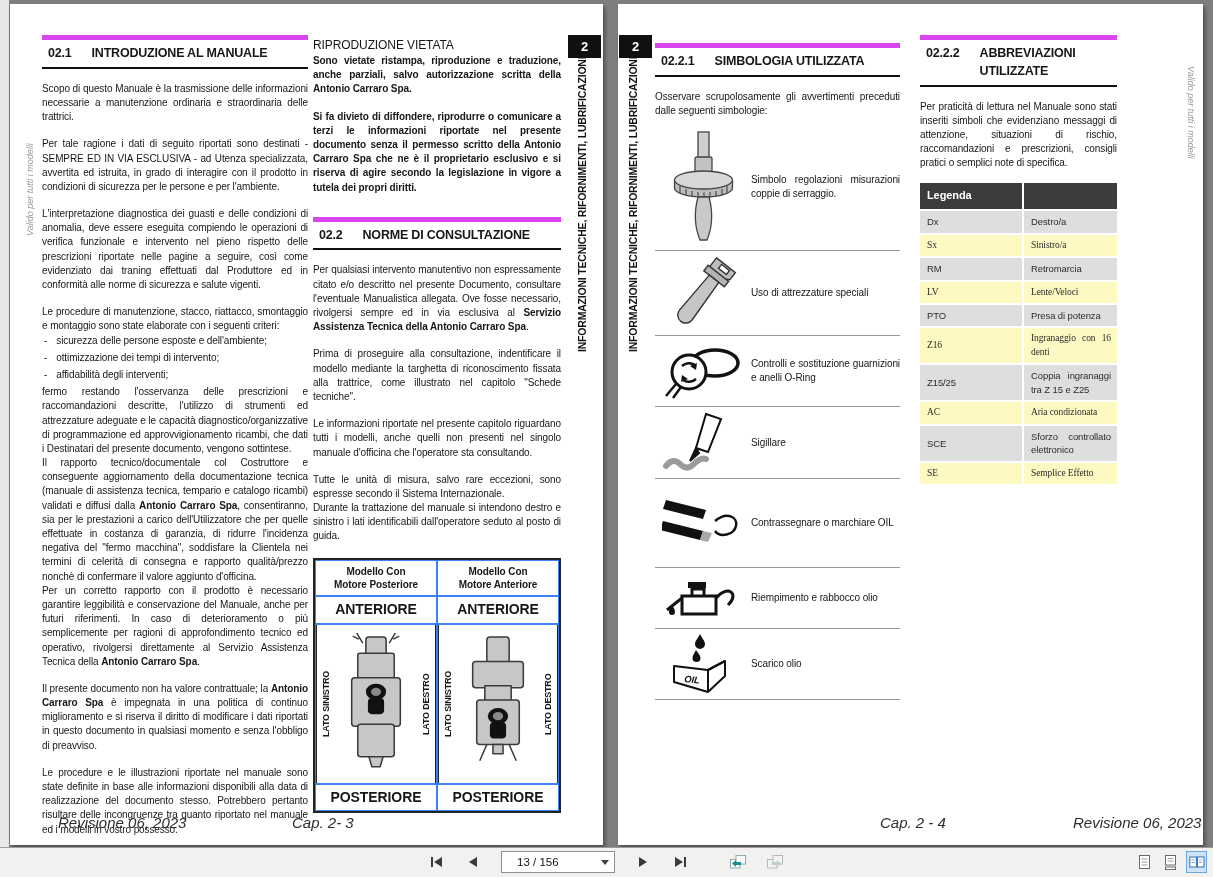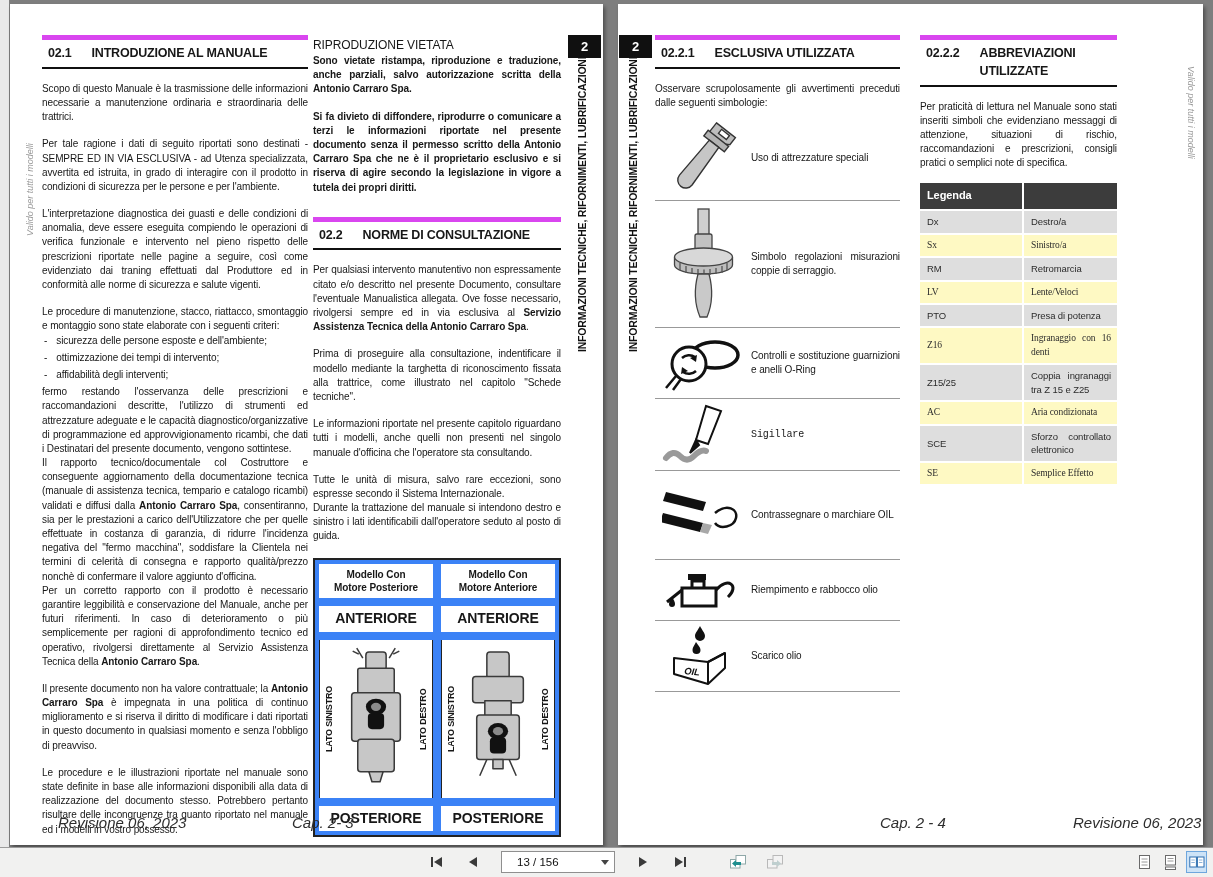--- a/index.html
+++ b/index.html
@@ -11,37 +11,37 @@
   .left-strip { position:absolute; left:0; top:0; width:9px; height:848px; background:#e9e9e9; }
 
   .page { position:absolute; top:4px; height:841px; background:#ffffff; box-shadow:2px 3px 4px rgba(0,0,0,.4); }
   .page-left  { left:10px;  width:593px; }
   .page-right { left:618px; width:585px; }
 
   .col { position:absolute; top:31px; font-size:10px; line-height:1.42; text-align:justify;
          color:#171717; letter-spacing:-0.1px; }
   .col-l1 { left:32px;  width:266px; }
   .col-l2 { left:303px; width:248px; top:33px; }
-  .col-r1 { left:37px;  width:245px; }
+  .col-r1 { left:37px;  width:245px;margin-top:8px; }
   .col-r2 { left:302px; width:197px; }
 
   .section-head { border-top:5px solid #d946ef; border-bottom:2px solid #101010;
                   padding:5px 4px 4px 6px; display:flex; gap:20px; align-items:baseline;
                   font-weight:bold; font-size:12.5px; letter-spacing:-0.2px; text-align:left; }
   .p { margin:0 0 13px; }
   .p.tight { margin-bottom:0; }
   .p.b { font-weight:bold; }
   .first-gap { margin-top:13px; }
   .bold-head { font-weight:normal; font-size:12px; margin:0; text-align:left; }
   .dash-list { margin:0 0 0 2px; }
   .dash-item { display:flex; gap:9px; margin:0 0 3px; text-align:left; }
 
   
   .dtable { margin-top:14px; border:2px solid #222; display:grid; grid-template-columns:1fr 1fr; }
-  .dt-cell { border:4px solid #3b82f6; text-align:center; font-weight:bold; }
+  .dt-cell { border:1px solid #3b82f6; text-align:center; font-weight:bold; }
   .dt-head { padding:4px 14px; font-size:10px; line-height:1.3; }
   .dt-dir  { padding:3px 0; font-size:14px; }
   .dt-body { display:grid; grid-template-columns:19px 1fr 19px; height:158px; font-weight:normal; }
   .dt-rot  { writing-mode:vertical-rl; transform:rotate(180deg); display:flex; align-items:center;
              justify-content:center; font-weight:bold; font-size:9px; letter-spacing:-0.2px; }
   .dt-rot.l { border-right:1px solid #222; }
   .dt-rot.r { border-left:1px solid #222; }
   .dt-img { display:flex; align-items:center; justify-content:center; }
 
   
@@ -204,70 +204,70 @@
   <div class="pfooter" style="left:282px;">Cap. 2- 3</div>
 </div>
 
 <div class="page page-right">
   <div class="tab-num tr">2</div>
   <div class="tab-label tr">INFORMAZIONI TECNICHE, RIFORNIMENTI, LUBRIFICAZIONE</div>
 
   <div class="col col-r1">
     <div class="section-head">
       <span>02.2.1</span>
-      <span>ESCLUSIVA UTILIZZATA</span>
+      <span>SIMBOLOGIA UTILIZZATA</span>
     </div>
     <p class="p first-gap" style="margin-bottom:6px;">Osservare scrupolosamente gli avvertimenti preceduti dalle seguenti simbologie:</p>
-
-    <div class="sym-row" style="min-height:84px;">
-      <div class="sym-icon">
-        <svg width="80" height="80" viewBox="0 0 80 80">
-          <g transform="rotate(38 40 40)" stroke="#333" stroke-width="1.4">
-            <path d="M29,4 h24 v9 l-7,4 h-17 z" fill="#bdbdbd"></path>
-            <rect x="27" y="15" width="26" height="7" fill="#b3b3b3"></rect>
-            <path d="M34,22 h12 l2,46 a8,8 0 1 1 -16,0 z" fill="#c6c6c6"></path>
-            <path d="M37,6 h10 v5 h-10 z" fill="#fff"></path>
-          </g>
-        </svg>
-      </div>
-      <div class="sym-cap">Uso di attrezzature speciali</div>
-    </div>
 
     <div class="sym-row" style="min-height:126px;">
       <div class="sym-icon">
         <svg width="70" height="114" viewBox="0 0 70 114">
           <g stroke="#444" stroke-width="1.3">
             <rect x="30" y="2" width="11" height="26" fill="#cfcfcf"></rect>
             <rect x="27" y="27" width="17" height="18" rx="2" fill="#c2c2c2"></rect>
             <path d="M6.5,50 v8 a29,9 0 0 0 58,0 v-8" fill="#bdbdbd"></path>
             <ellipse cx="35.5" cy="50" rx="29" ry="9" fill="#d8d8d8"></ellipse>
             <path d="M12,56 v7 M18,59 v7 M24,61 v6 M30,62 v6 M36,62.5 v6 M42,62 v6 M48,61 v6 M54,59 v7 M59,56 v7" stroke="#555" fill="none"></path>
             <path d="M30,67 C26,82 27,98 32,110 h7 C44,98 45,82 41,67 z" fill="#c9c9c9"></path>
           </g>
         </svg>
       </div>
       <div class="sym-cap">Simbolo regolazioni misurazioni coppie di serraggio.</div>
     </div>
 
+    <div class="sym-row" style="min-height:84px;">
+      <div class="sym-icon">
+        <svg width="80" height="80" viewBox="0 0 80 80">
+          <g transform="rotate(38 40 40)" stroke="#333" stroke-width="1.4">
+            <path d="M29,4 h24 v9 l-7,4 h-17 z" fill="#bdbdbd"></path>
+            <rect x="27" y="15" width="26" height="7" fill="#b3b3b3"></rect>
+            <path d="M34,22 h12 l2,46 a8,8 0 1 1 -16,0 z" fill="#c6c6c6"></path>
+            <path d="M37,6 h10 v5 h-10 z" fill="#fff"></path>
+          </g>
+        </svg>
+      </div>
+      <div class="sym-cap">Uso di attrezzature speciali</div>
+    </div>
+
     <div class="sym-row" style="min-height:70px;">
       <div class="sym-icon">
         <svg width="82" height="64" viewBox="0 0 82 64">
           <ellipse cx="53" cy="24" rx="23" ry="13" fill="none" stroke="#111" stroke-width="3.5"></ellipse>
           <circle cx="27" cy="33" r="17" fill="#fff" stroke="#111" stroke-width="3"></circle>
           <path d="M20,27 a10,9 0 0 1 13,-1" fill="none" stroke="#111" stroke-width="2.5"></path>
           <path d="M35,24 l-1,7 -6,-4 z" fill="#111"></path>
           <path d="M34,40 a10,9 0 0 1 -13,1" fill="none" stroke="#111" stroke-width="2.5"></path>
           <path d="M19,43 l1,-7 6,4 z" fill="#111"></path>
           <path d="M14,45 L4,57 M19,48 L11,59" stroke="#111" stroke-width="2.5"></path>
         </svg>
       </div>
       <div class="sym-cap">Controlli e sostituzione guarnizioni e anelli O-Ring</div>
     </div>
 
-    <div class="sym-row" style="min-height:71px;font-family:Liberation Mono, monospace;">
+    <div class="sym-row" style="min-height:71px;">
       <div class="sym-icon">
         <svg width="82" height="62" viewBox="0 0 82 62">
           <path d="M4,54 q7,-9 14,-2 t14,0 t12,-5" fill="none" stroke="#9a9a9a" stroke-width="6" stroke-linecap="round"></path>
           <g stroke="#111" stroke-width="2" fill="#fff">
             <path d="M44,2 l15,5 -13,33 -12,-4 z"></path>
             <path d="M34,36 l-6,13 9,-8 z" fill="#111"></path>
           </g>
         </svg>
       </div>
       <div class="sym-cap">Sigillare</div>

